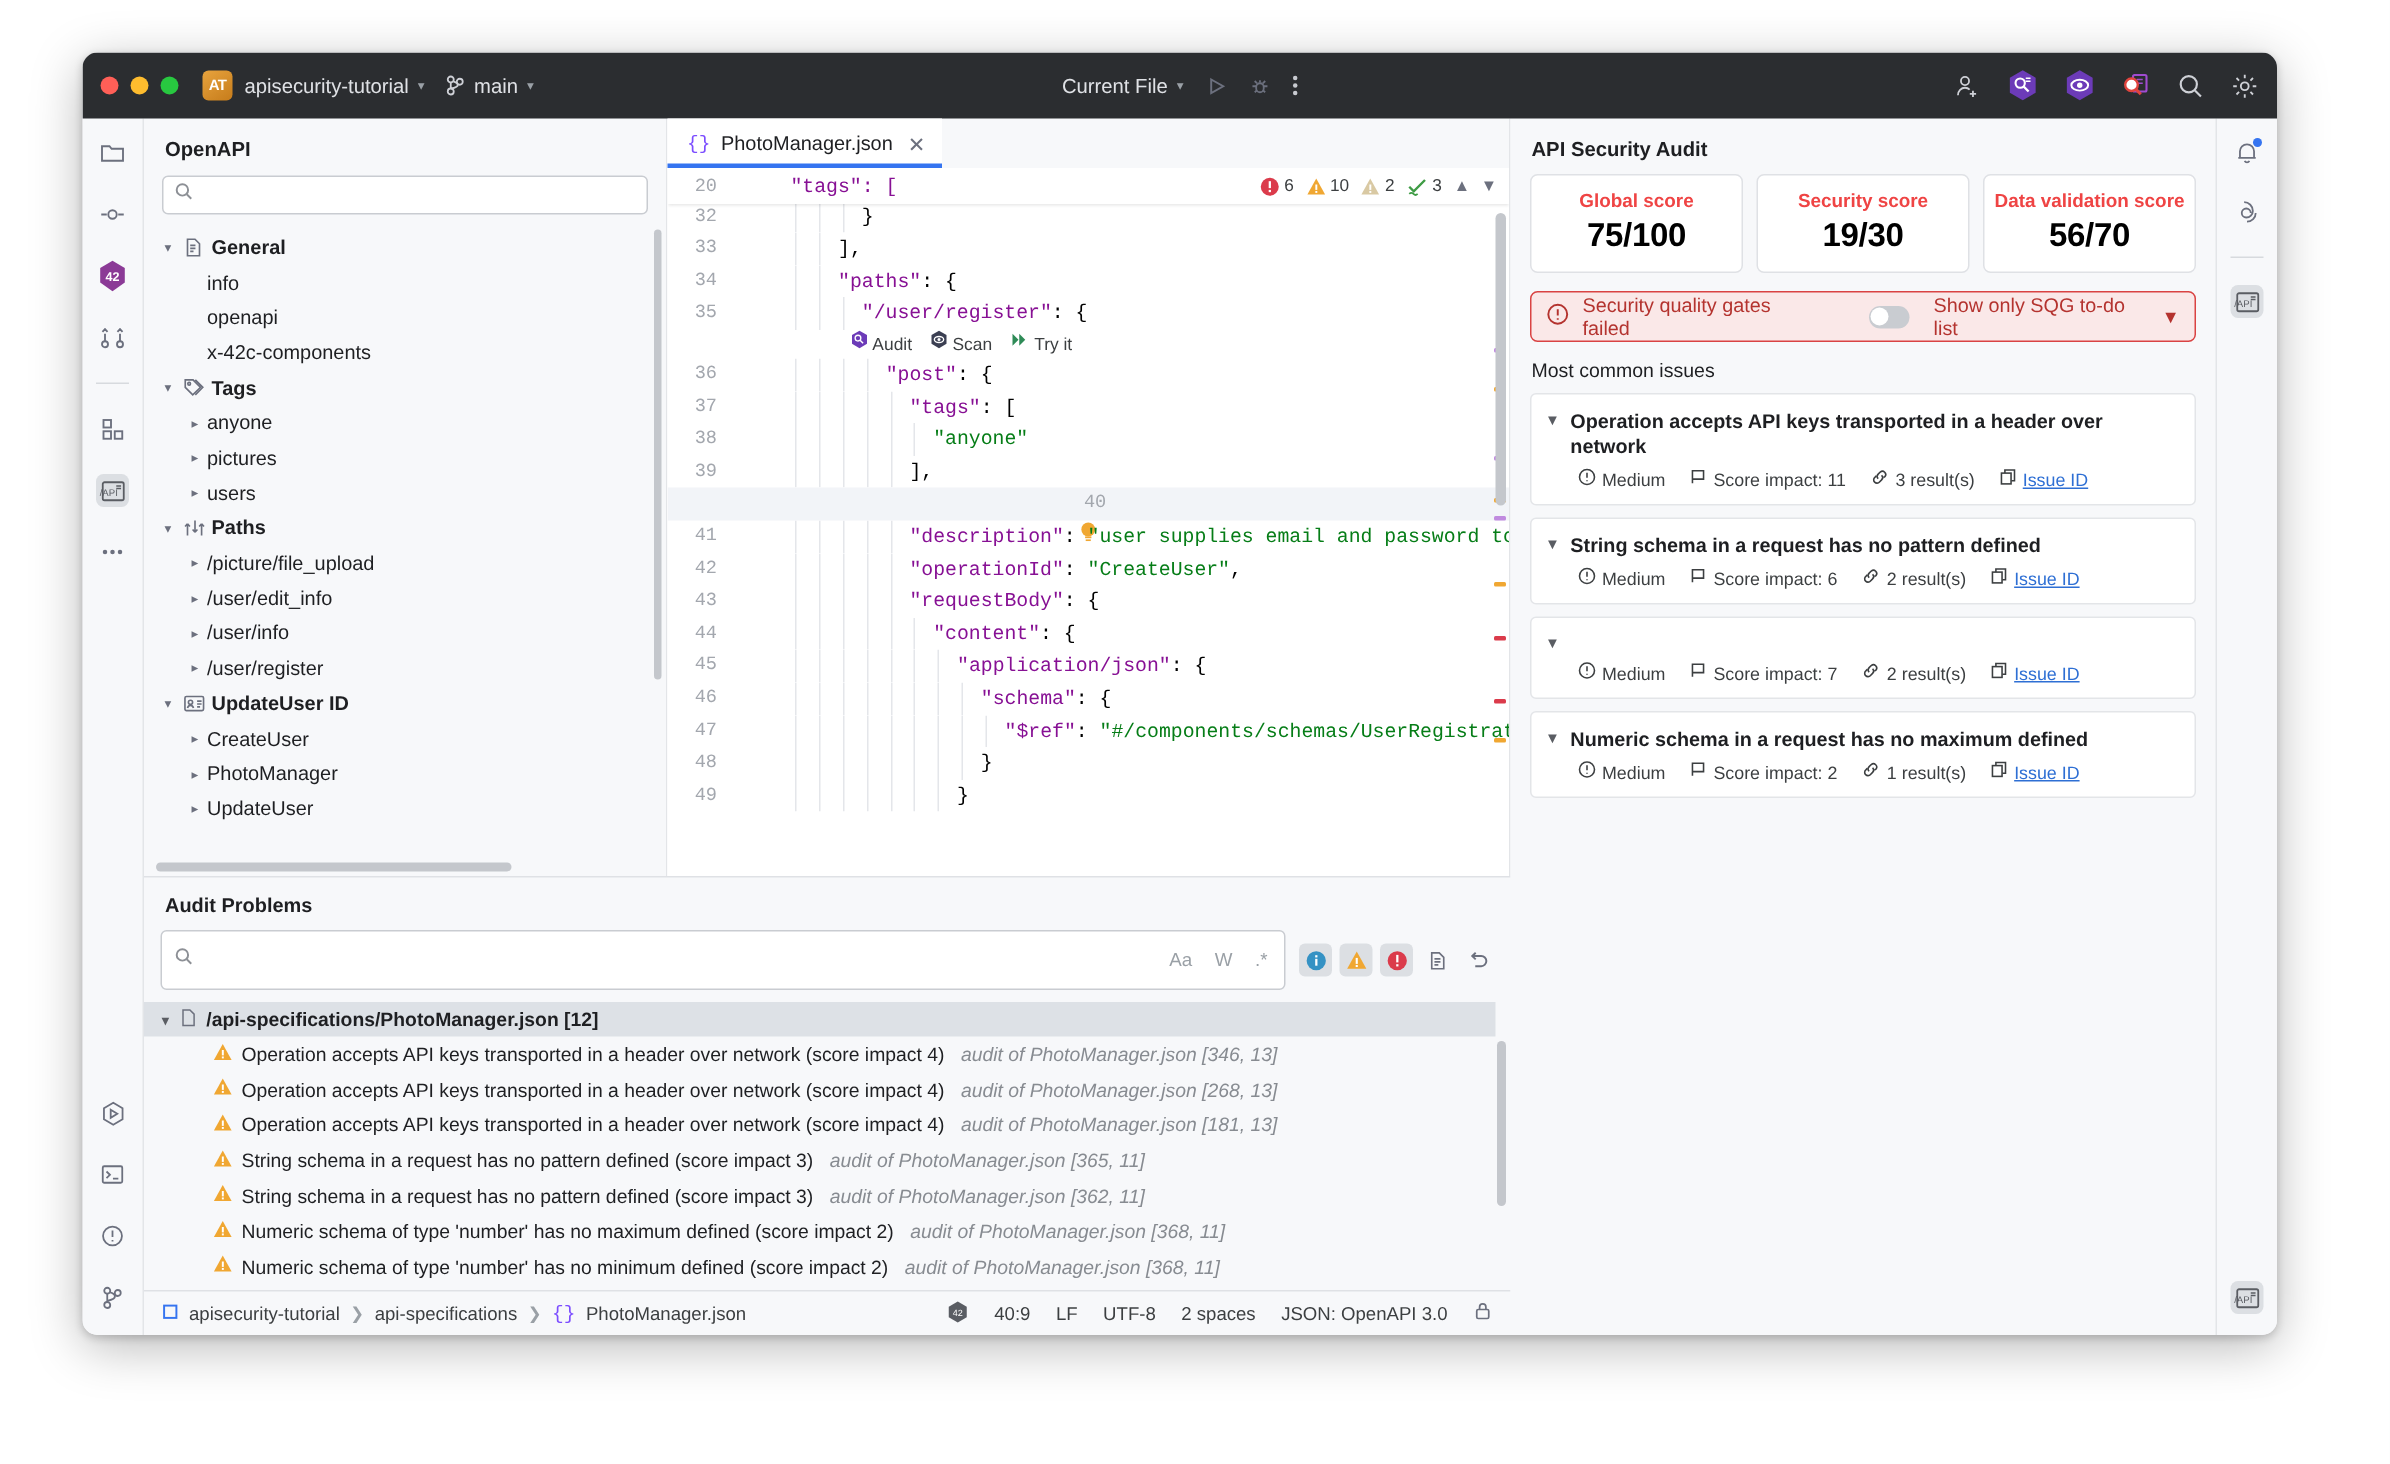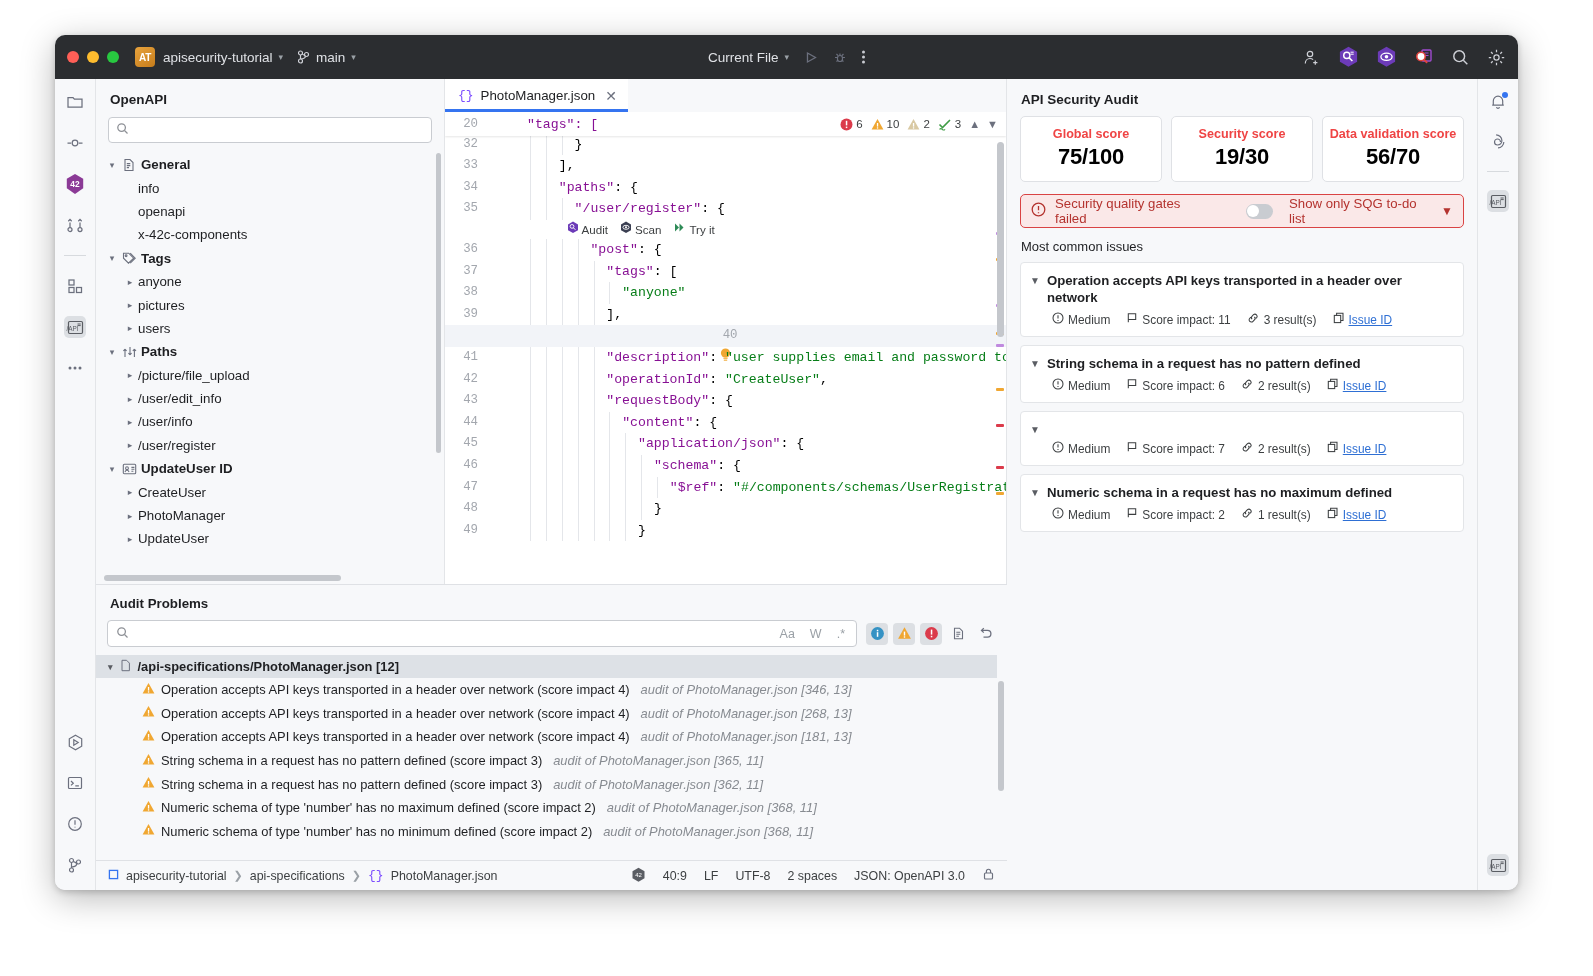--- a/index.html
+++ b/index.html
@@ -204,21 +204,21 @@
   .issue-meta .grp { display: flex; align-items: center; gap: 4px; margin-right: 11px; }
   .issue-link { color: #2e6fd4; text-decoration: underline; }
   
   .problems {
     height: 276px; min-height: 276px; background: #f7f8fa;
     border-top: 1px solid #dfe1e5; display: flex; flex-direction: column;
   }
   .pr-title { padding: 11px 14px 9px 14px; font-size: 13.3px; font-weight: bold; color: #1e1f22; }
   .pr-search-row { display: flex; align-items: center; padding: 0 11px 0 11px; gap: 9px; }
   .pr-search {
-    flex: 1; height: 27px; background: #ffffff; border: 1px solid #c9ccd1; border-radius: 4px;
+    flex: 1; height: 40px; background: #ffffff; border: 1px solid #c9ccd1; border-radius: 4px;
     display: flex; align-items: center; padding: 0 8px; gap: 8px;
   }
   .pr-opts { margin-left: auto; display: flex; align-items: center; gap: 15px; color: #9aa0a6; font-size: 12.5px; padding-right: 3px; }
   .pr-tools { display: flex; align-items: center; gap: 5px; }
   .tgl-ic { width: 22px; height: 22px; border-radius: 4px; display:flex; align-items:center; justify-content:center; }
   .tgl-ic.on { background: #dcdfe3; }
   .pr-list { flex: 1; overflow: hidden; margin-top: 8px; position: relative; }
   .pr-group {
     height: 23px; display: flex; align-items: center; gap: 6px;
     background: #dde1e6; font-size: 12.9px; font-weight: bold; color: #1e1f22;

